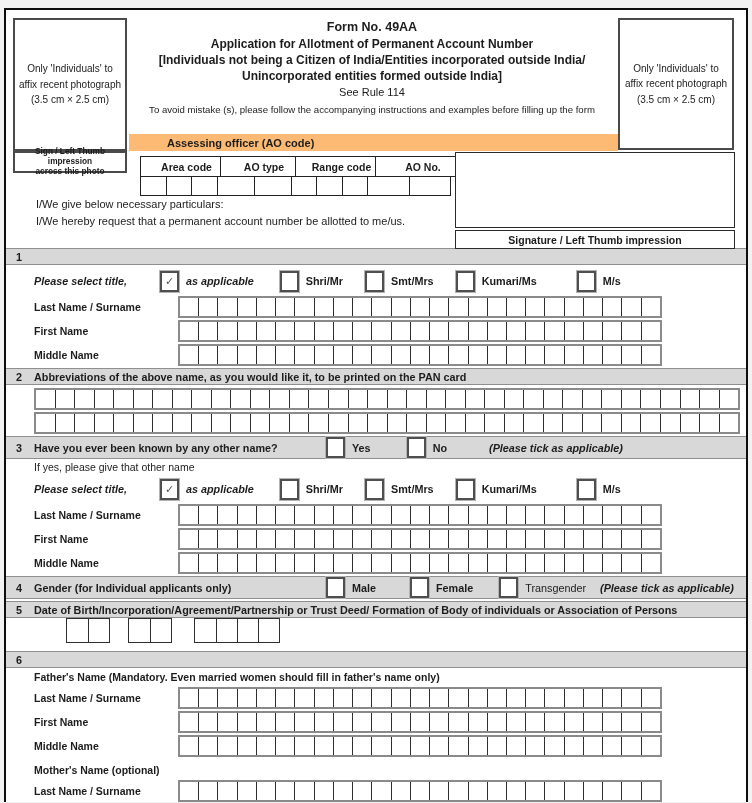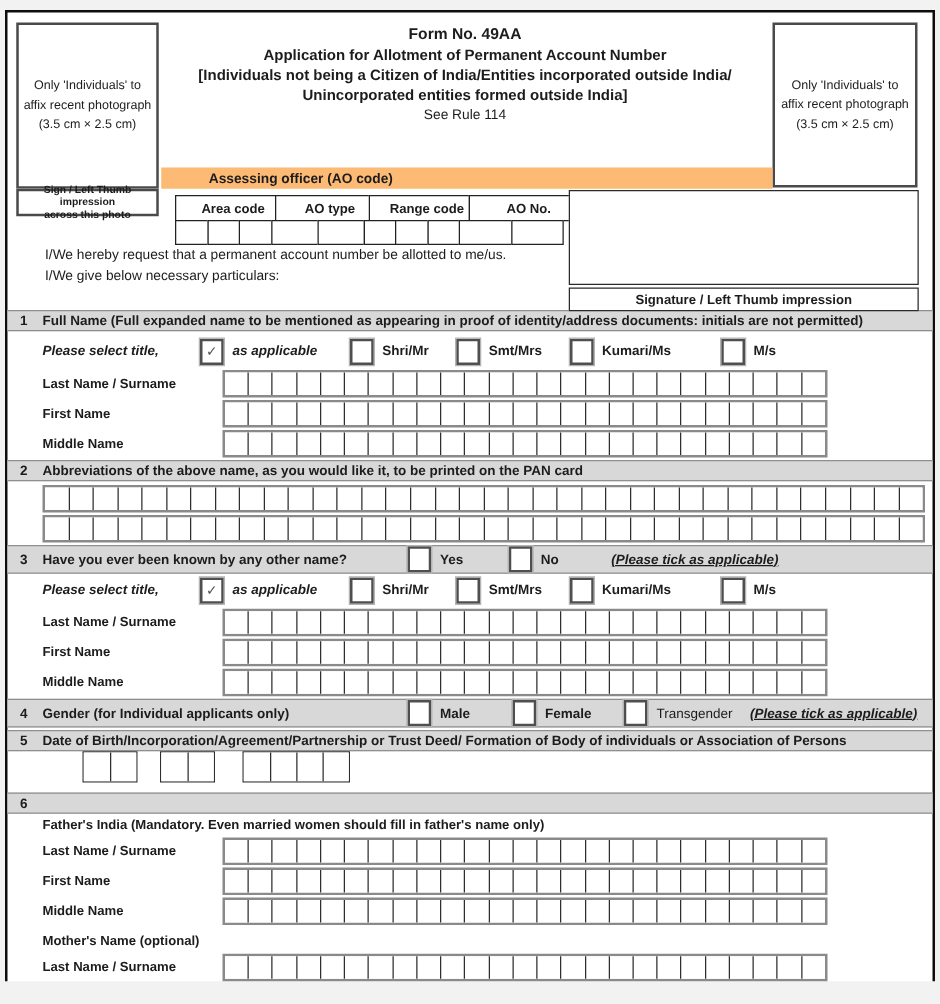--- a/index.html
+++ b/index.html
@@ -49,21 +49,21 @@
   .abbrev-wrap { margin:3px 0 2px 28px; }
   .w-abbrev { width:706px; margin-bottom:2px; }
   .cb { width:19px; height:21px; flex:none; border:2px solid #4f4f4f; outline:1px solid #b3b3b3; background:#fff;
         display:inline-flex; align-items:center; justify-content:center; font-size:11px; color:#555; }
   .trow { display:flex; align-items:center; margin-left:28px; height:26px; font-size:10.8px; }
   .trow .tlabel { width:126px; flex:none; font-weight:bold; font-style:italic; }
   .trow .applicable { font-weight:bold; font-style:italic; margin:0 26px 0 7px; }
   .opt { display:flex; align-items:center; margin-right:22px; }
   .opt .olabel { margin-left:7px; font-weight:bold; }
   .ifyes { margin:2px 0 0 28px; font-size:10.5px; height:15px; }
-  .ticknote { font-weight:bold; font-style:italic;text-decoration:underline; }
+  .ticknote { font-weight:bold; font-style:italic; }
   .bar-opts { display:flex; align-items:center; }
   .dmy { margin-left:28px; }
   .dmy-labels { display:flex; font-size:10.5px; font-weight:bold; height:14px; margin-top:3px; }
   .dmy-boxes { display:flex; height:25px; }
   .dmy-group { display:flex; border:1.5px solid #2e2e2e; background:#fff; }
   .dmy-cell { width:21px; border-left:1px solid #2e2e2e; background:#fff; }
   .dmy-cell:first-child { border-left:none; }
   .plabel { margin:3px 0 1px 28px; font-size:10.5px; font-weight:bold; height:14px; }
   .spacer6 { height:8px; }
 </style>
@@ -89,20 +89,21 @@
       <span>affix recent photograph</span>
       <span>(3.5 cm × 2.5 cm)</span>
     </div>
 
     <div class="title-block">
       <div class="t-formno">Form No. 49AA</div>
       <div class="t-title">Application for Allotment of Permanent Account Number</div>
       <div class="t-sub">[Individuals not being a Citizen of India/Entities incorporated outside India/</div>
       <div class="t-sub">Unincorporated entities formed outside India]</div>
       <div class="t-rule">See Rule 114</div>
+      <div class="t-note">To avoid mistake (s), please follow the accompanying instructions and examples before filling up the form</div>
     </div>
 
     <div class="ao-bar">Assessing officer (AO code)</div>
 
     <div class="ao-table">
       <div class="ao-row">
         <div class="ao-cell ao-h" style="width:81px">Area code</div>
         <div class="ao-cell ao-h" style="width:77px">AO type</div>
         <div class="ao-cell ao-h" style="width:81px">Range code</div>
         <div class="ao-cell ao-h" style="width:85px">AO No.</div>
@@ -115,31 +116,30 @@
         <div class="ao-cell ao-d" style="width:38px"></div>
         <div class="ao-cell ao-d" style="width:27px"></div>
         <div class="ao-cell ao-d" style="width:27px"></div>
         <div class="ao-cell ao-d" style="width:27px"></div>
         <div class="ao-cell ao-d" style="width:43px"></div>
         <div class="ao-cell ao-d" style="width:42px"></div>
       </div>
     </div>
 
     <div class="salutation">
+      <div>I/We give below necessary particulars:</div>
       <div>I/We hereby request that a permanent account number be allotted to me/us.</div>
-      <div>I/We give below necessary particulars:</div>
     </div>
 
     <div class="sig-box"></div>
     <div class="sig-label">Signature / Left Thumb impression</div>
   </div>
 
   <div class="sbar">
     <span class="snum">1</span>
-    <span>Full Name (Full expanded name to be mentioned as appearing in proof of identity/address documents: initials are not permitted)</span>
   </div>
 
   <div class="trow" style="margin-top:3px">
     <span class="tlabel">Please select title,</span>
     <span class="cb">✓</span>
     <span class="applicable">as applicable</span>
     <span class="opt">
         <span class="cb"></span>
         <span class="olabel">Shri/Mr</span>
       </span>
@@ -335,20 +335,21 @@
     <span class="snum">3</span>
     <span style="width:292px">Have you ever been known by any other name?</span>
     <span class="bar-opts">
       <span class="cb"></span>
       <span class="olabel" style="margin:0 36px 0 7px;font-weight:bold">Yes</span>
       <span class="cb"></span>
       <span class="olabel" style="margin:0 42px 0 7px;font-weight:bold">No</span>
       <span class="ticknote">(Please tick as applicable)</span>
     </span>
   </div>
+  <div class="ifyes">If yes, please give that other name</div>
 
   <div class="trow">
     <span class="tlabel">Please select title,</span>
     <span class="cb">✓</span>
     <span class="applicable">as applicable</span>
     <span class="opt">
         <span class="cb"></span>
         <span class="olabel">Shri/Mr</span>
       </span>
     <span class="opt">
@@ -490,21 +491,21 @@
           <span class="dmy-cell"></span>
           <span class="dmy-cell"></span>
         </span>
     </div>
   </div>
   <div class="spacer6"></div>
 
   <div class="sbar">
     <span class="snum">6</span>
   </div>
-  <div class="plabel">Father's India (Mandatory. Even married women should fill in father's name only)</div>
+  <div class="plabel">Father's Name (Mandatory. Even married women should fill in father's name only)</div>
 
   <div class="frow">
     <span class="flabel">Last Name / Surname</span>
     <div class="cells w-name">
         <span class="cell"></span>
         <span class="cell"></span>
         <span class="cell"></span>
         <span class="cell"></span>
         <span class="cell"></span>
         <span class="cell"></span>

